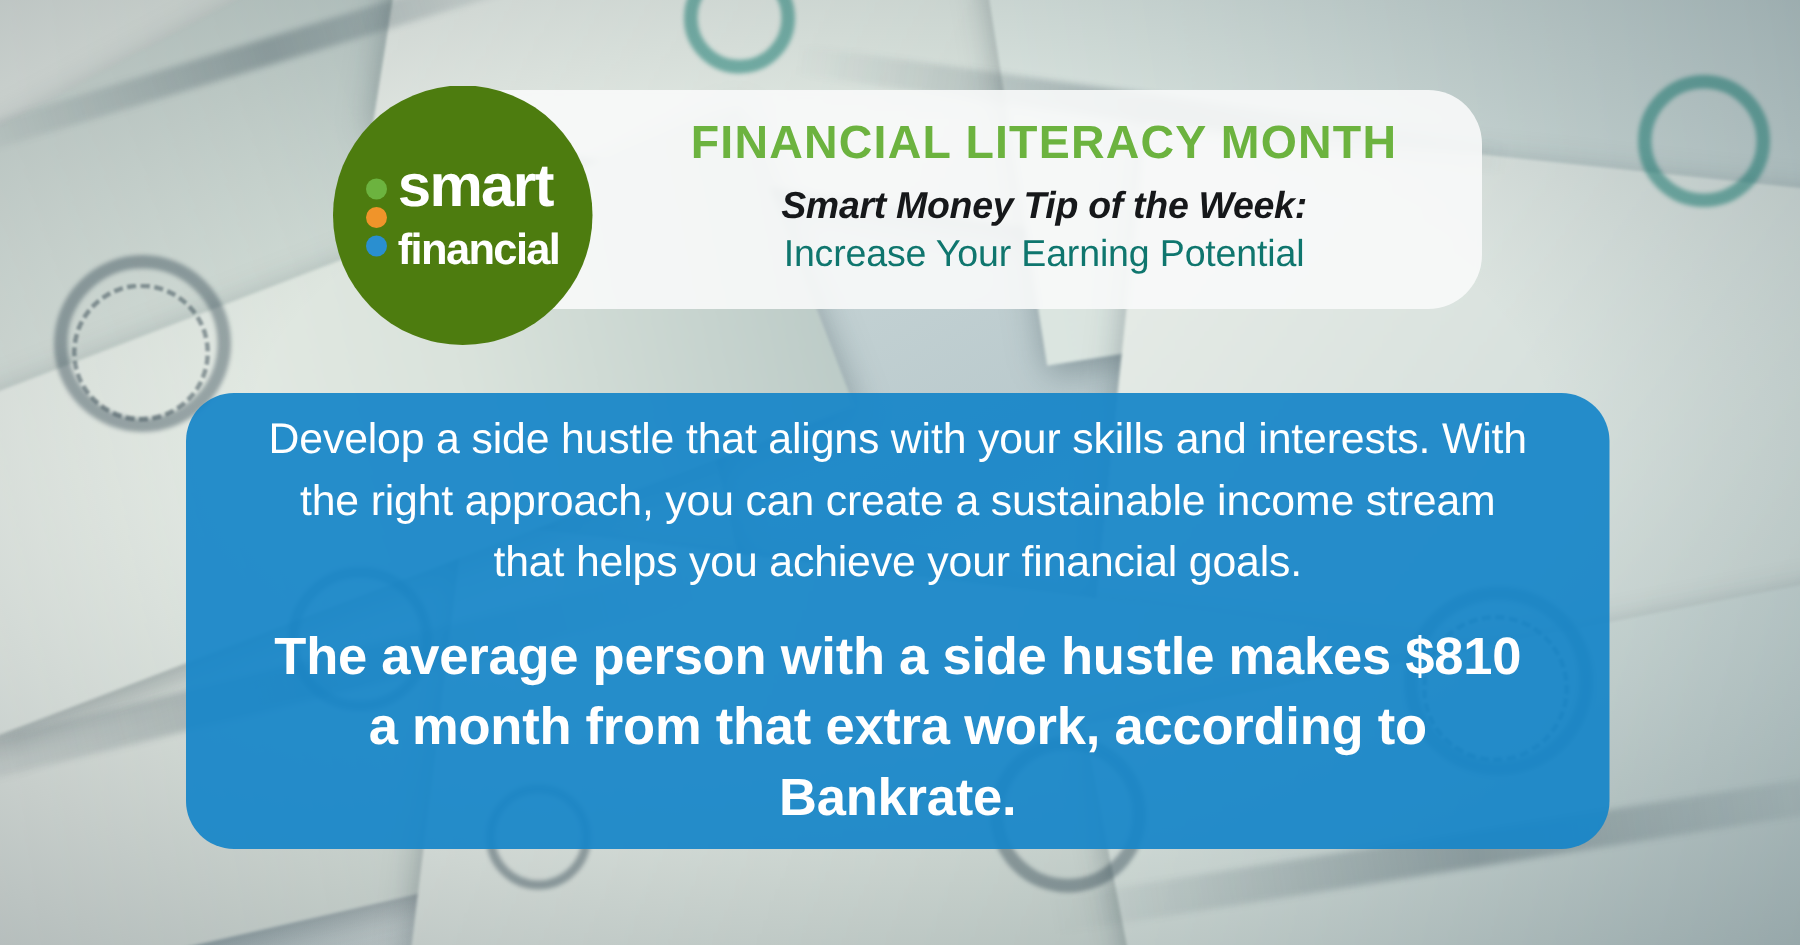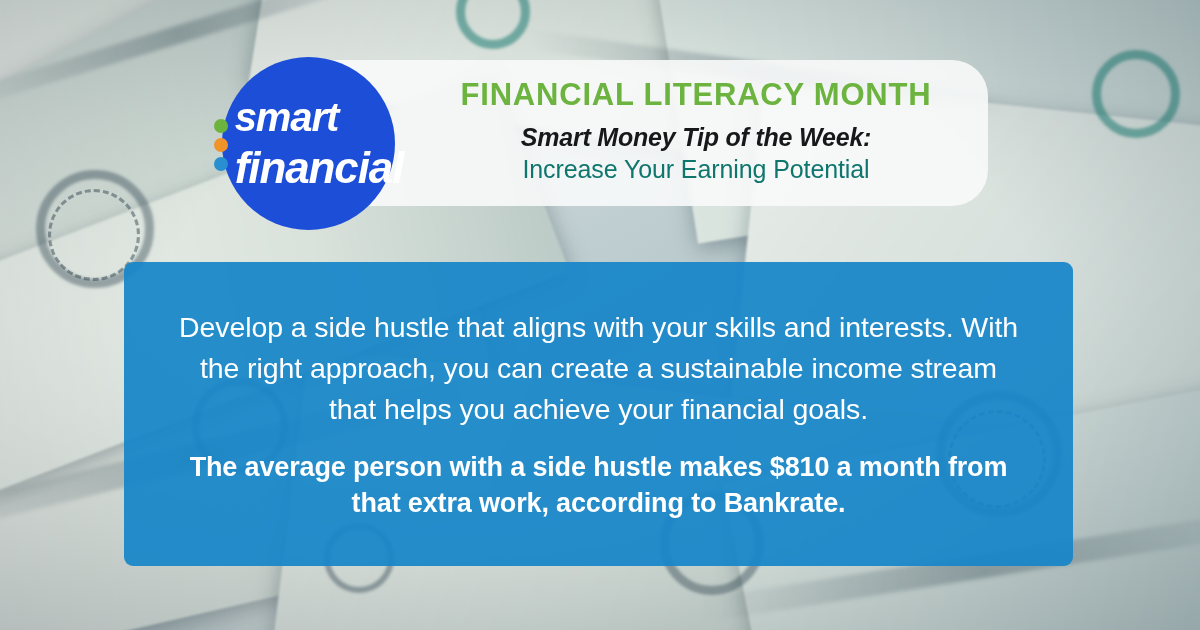--- a/index.html
+++ b/index.html
@@ -115,58 +115,58 @@
     font-size:25px; font-weight:normal;
     line-height:1.3;
     letter-spacing:-.1px;
   }
 
   
   #logo-badge {
     position:absolute; left:222px; top:57px;
     width:173px; height:173px;
     border-radius:50%;
-    background:#1d4ed8;
-    display:flex; align-items:center; justify-content:center;font-style:italic;
+    background:#4d7c0f;
+    display:flex; align-items:center; justify-content:center;
   }
   #logo-inner { display:flex; align-items:center; gap:7px; }
   #logo-dots { display:flex; flex-direction:column; gap:5px; padding-top:2px; }
   #logo-dots i { display:block; width:14px; height:14px; border-radius:50%; }
   #logo-dots .d-green  { background:#6cb33f; }
   #logo-dots .d-orange { background:#f0942a; }
   #logo-dots .d-blue   { background:#2a8fd0; }
   #logo-words { display:flex; flex-direction:column; line-height:.96; }
   #logo-words span {
     color:#ffffff; font-weight:bold;
     letter-spacing:-1.1px;
   }
   #logo-smart     { font-size:40px; }
-  #logo-financial { font-size:44px;margin-top:10px; }
+  #logo-financial { font-size:29px;margin-top:10px; }
 
   
   #message-panel {
     position:absolute; left:124px; top:262px;
     width:949px; height:304px;
     background:rgba(23,133,200,.93);
-    border-radius:9px;
+    border-radius:32px;
     display:flex; flex-direction:column;
     align-items:center; justify-content:center;
     padding:26px 52px;
   }
   #message-body {
     color:#ffffff;
     font-size:28.5px;
     font-weight:normal;
     line-height:1.44;
     text-align:center;
     letter-spacing:-.1px;
   }
   #message-stat {
     color:#ffffff;
-    font-size:27px;
+    font-size:35px;
     font-weight:bold;
     line-height:1.34;
     text-align:center;
     margin-top:19px;
     letter-spacing:-.15px;
   }
 </style>
 </head>
 <body>
 

